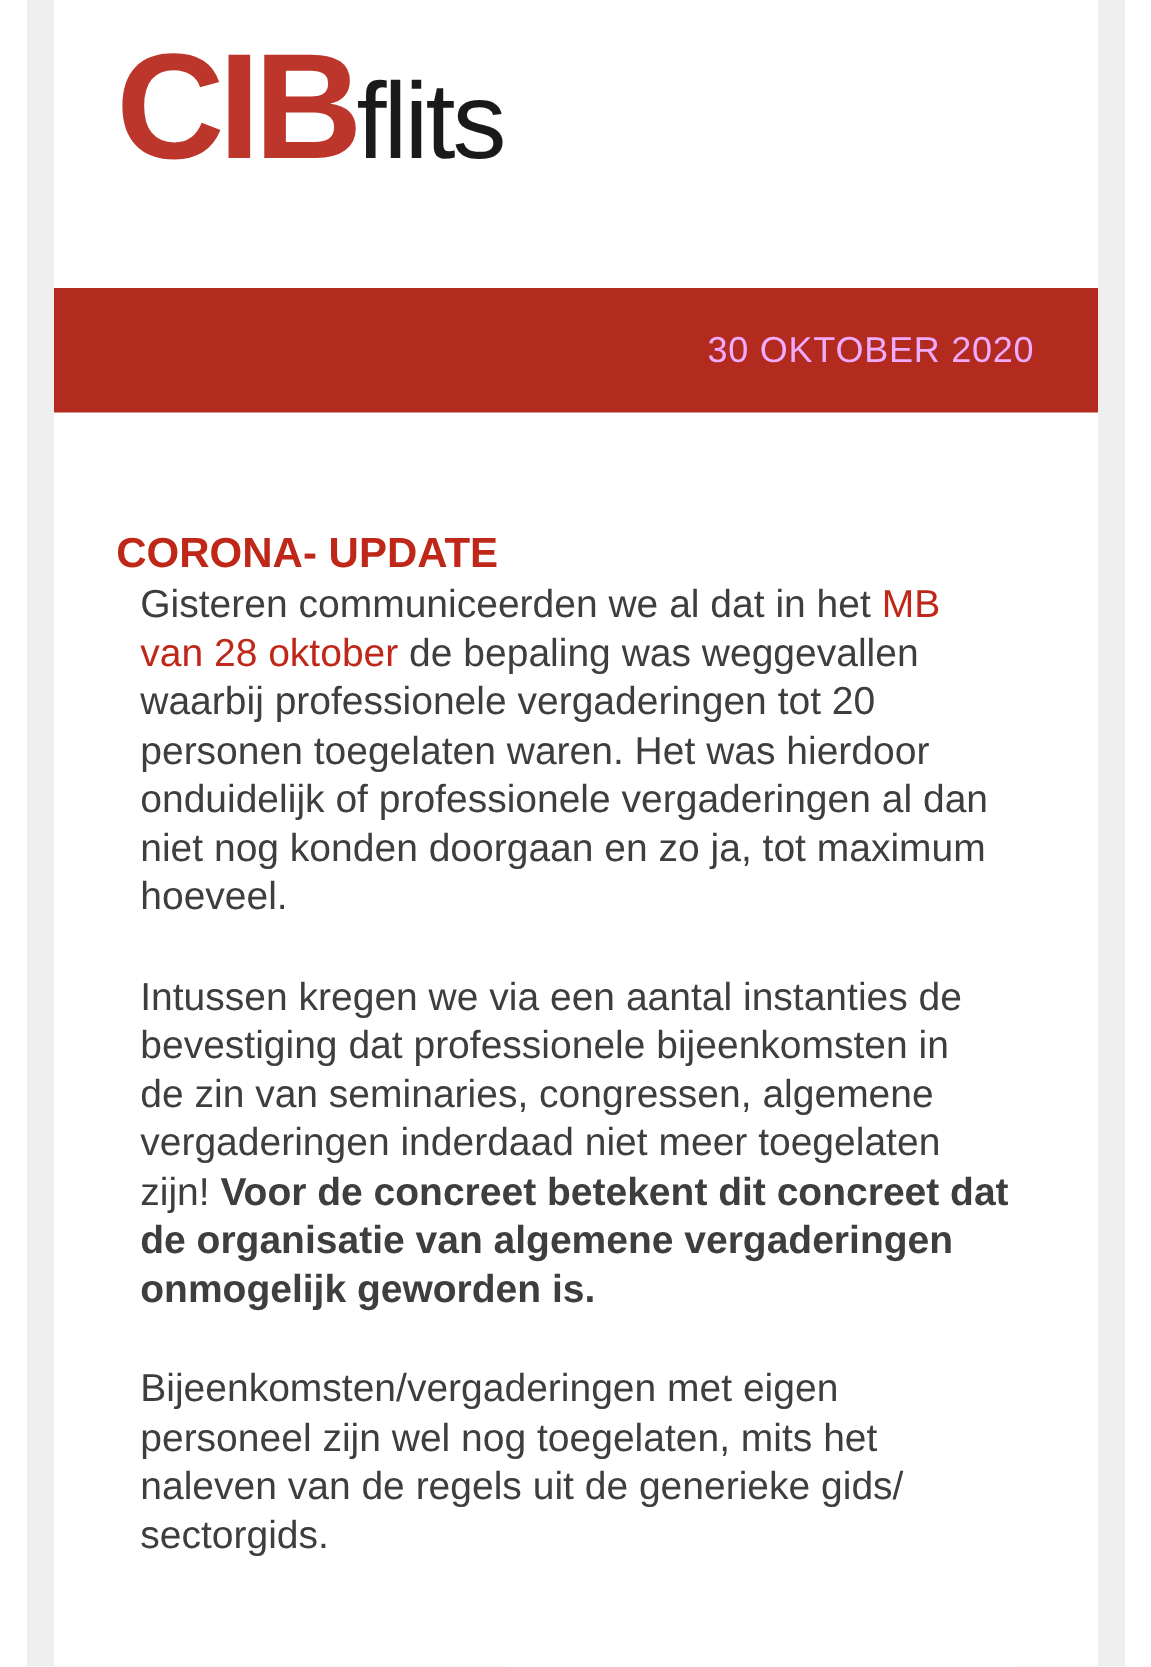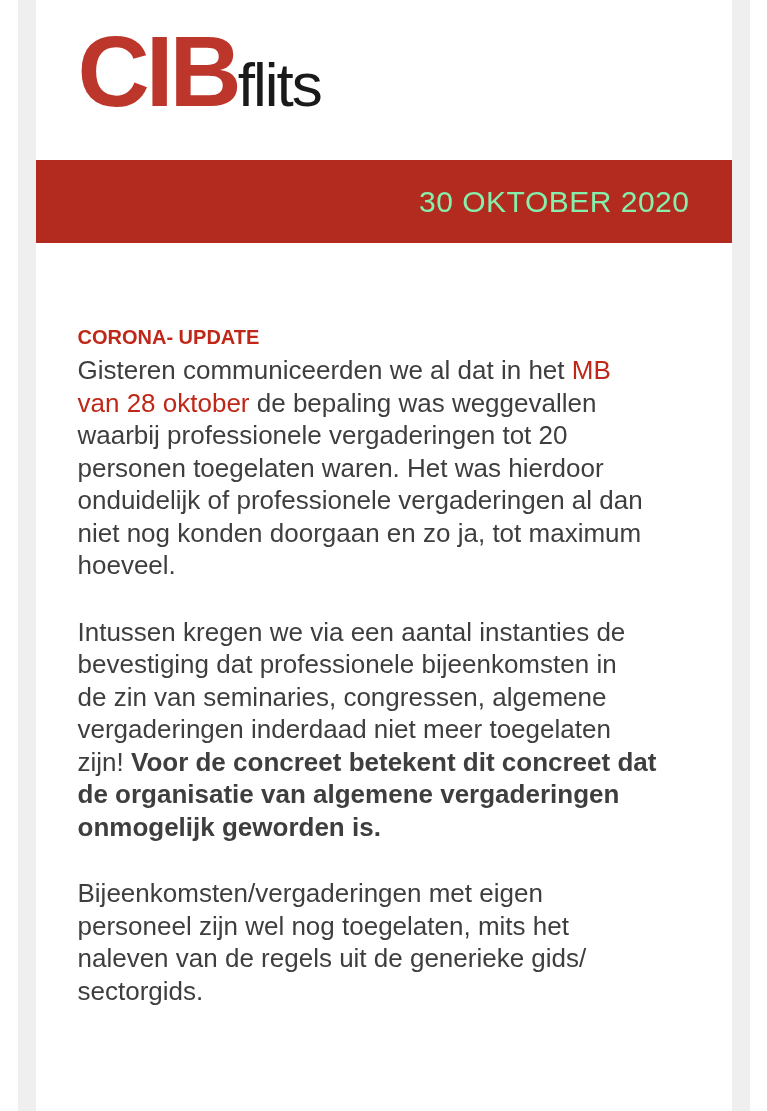--- a/index.html
+++ b/index.html
@@ -20,76 +20,76 @@
   .card {
     width: 696px;
     margin: 0 auto;
     background: #FFFFFF;
     min-height: 1111px;
     box-sizing: border-box;
     overflow: hidden;
   }
   .logo-row {
     padding: 21px 42px 0;
-    height: 160px;
+    height: 192px;
     box-sizing: border-box;
     display: flex;
     align-items: baseline;
   }
   .logo-cib {
     font-size: 100px;
     line-height: 100px;
     font-weight: 700;
     color: #BD362B;
     letter-spacing: -4px;
   }
   .logo-flits {
-    font-size: 62px;
+    font-size: 72px;
     line-height: 74px;
     font-weight: 400;
     color: #1A1A1A;
     letter-spacing: -2px;
   }
   .banner {
     height: 83px;
     background: #B22B1E;
     display: flex;
     align-items: center;
     justify-content: flex-end;
     padding: 0 42px;
     box-sizing: border-box;
   }
   .banner-date {
-    color: #86efac;
-    font-size: 30px;
+    color: #f0abfc;
+    font-size: 24px;
     letter-spacing: 0.5px;
     white-space: nowrap;
   }
   .content {
     padding: 77px 20px 30px 42px;
   }
   .kicker {
     color: #BF2818;
-    font-size: 20px;
+    font-size: 28px;
     font-weight: 700;
     line-height: 34px;
   }
   .title {
     color: #333333;
     font-size: 31px;
     font-weight: 700;
     line-height: 38px;
     margin: 0 0 40px 0;
     white-space: pre-line;
   }
   .content p {
     color: #3E3E3E;
     font-size: 26px;
     line-height: 32.5px;
-    margin: 0 0 34px 0;
+    margin: 0 0 34px 16px;
     white-space: pre-line;
   }
   .seg-normal { font-weight: 400; }
   .seg-bold   { font-weight: 700; }
   .seg-link   {
     color: #BF2818;
     text-decoration: none;
     cursor: pointer;
   }
 </style>

